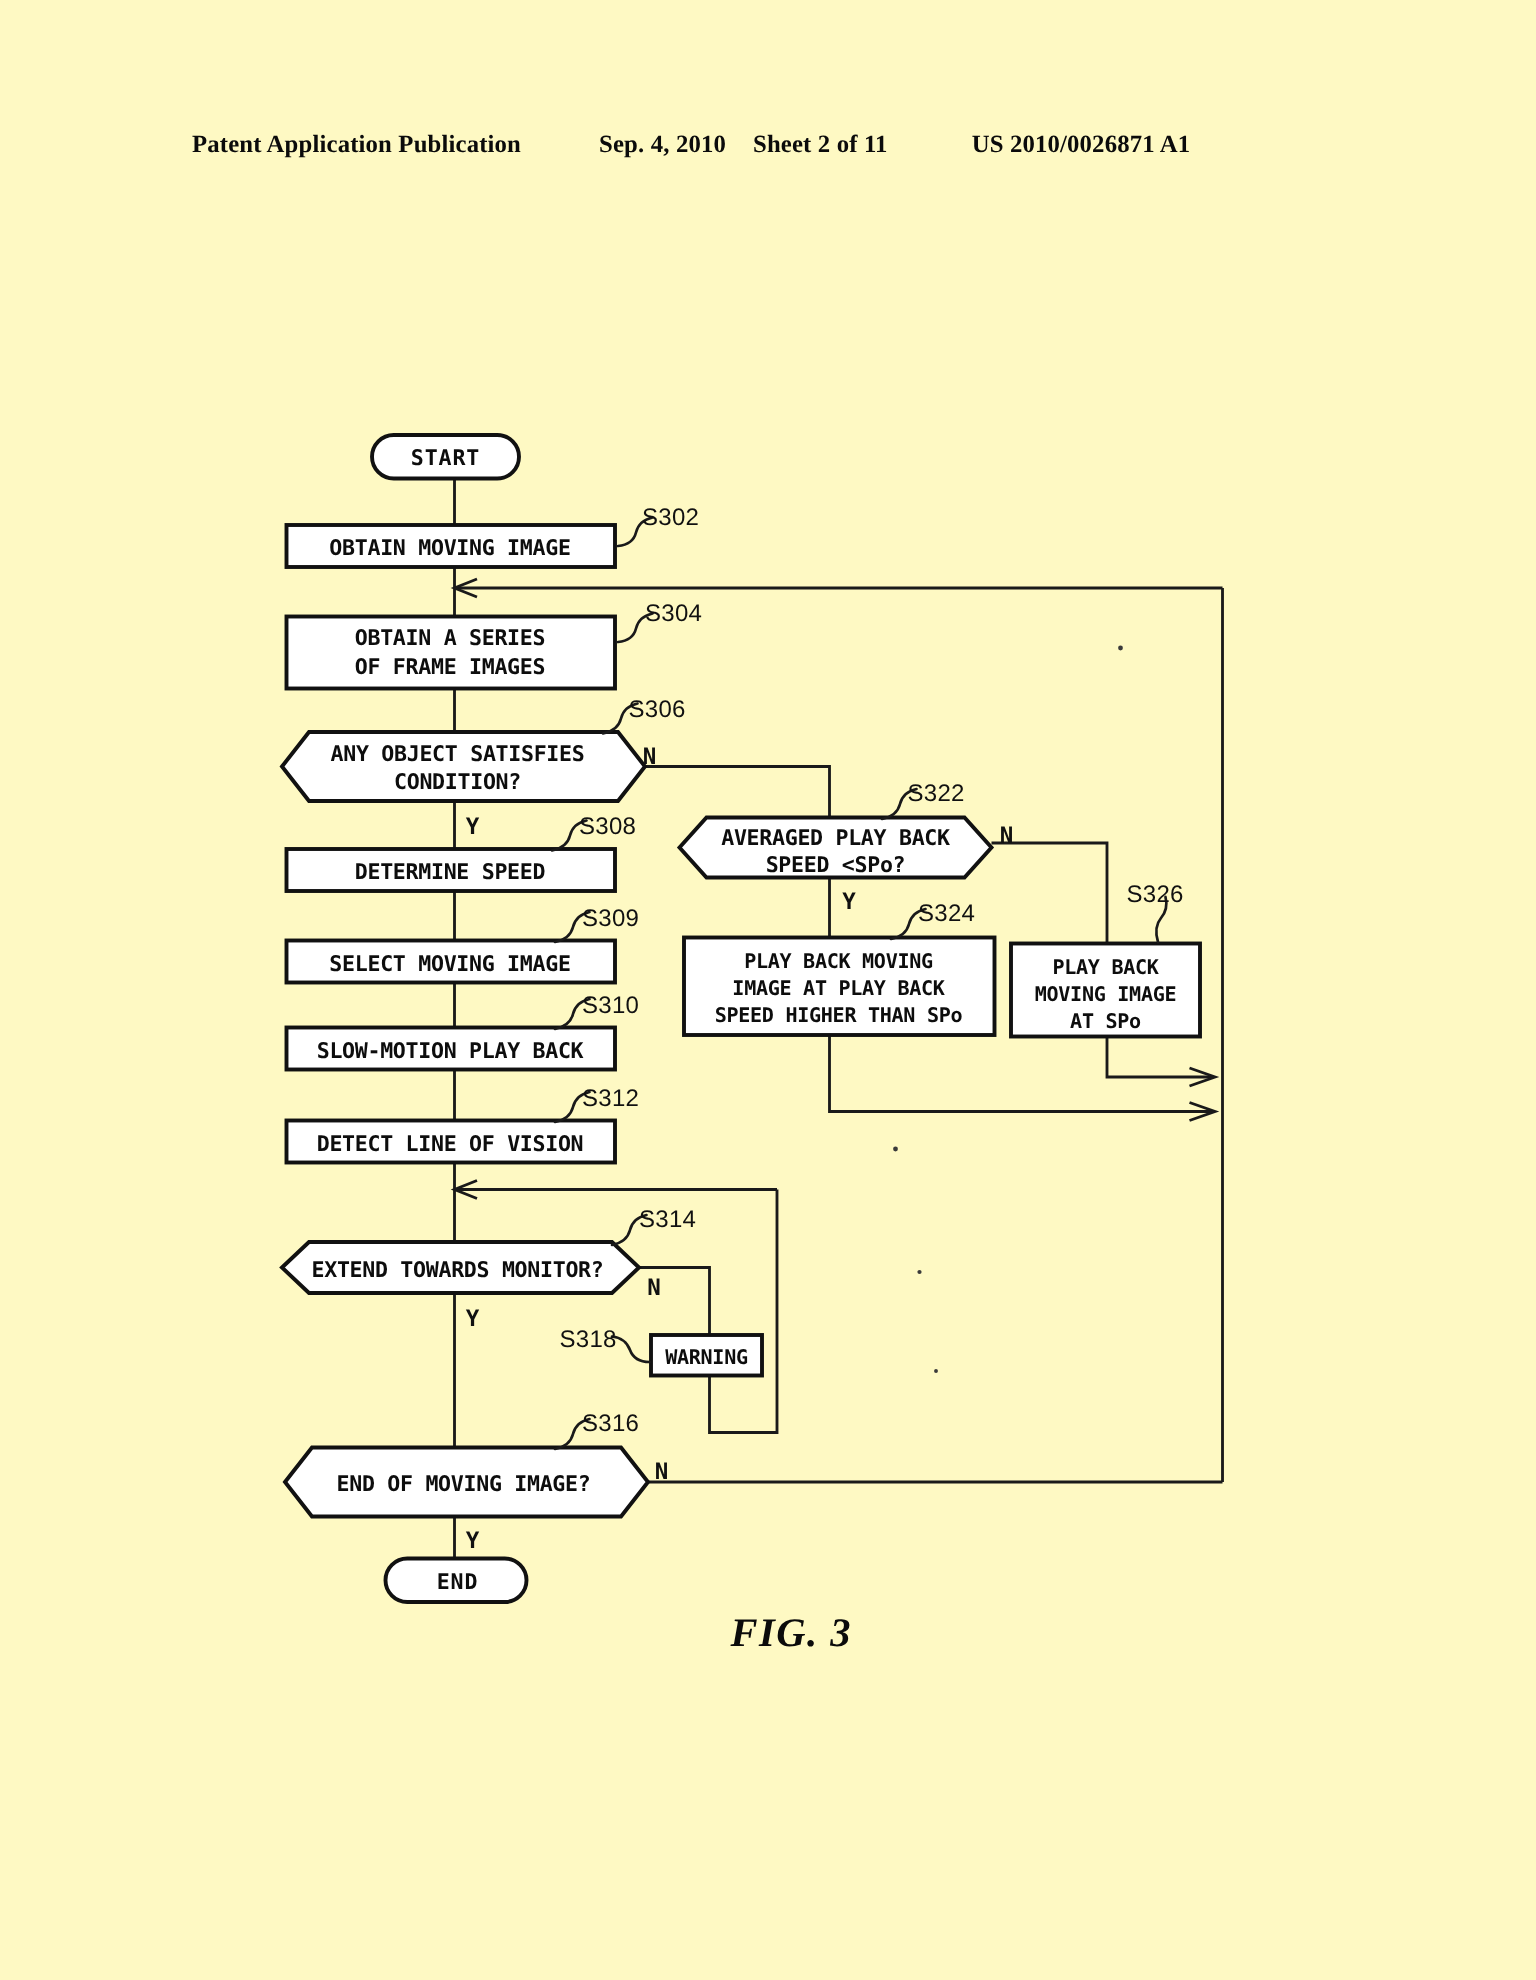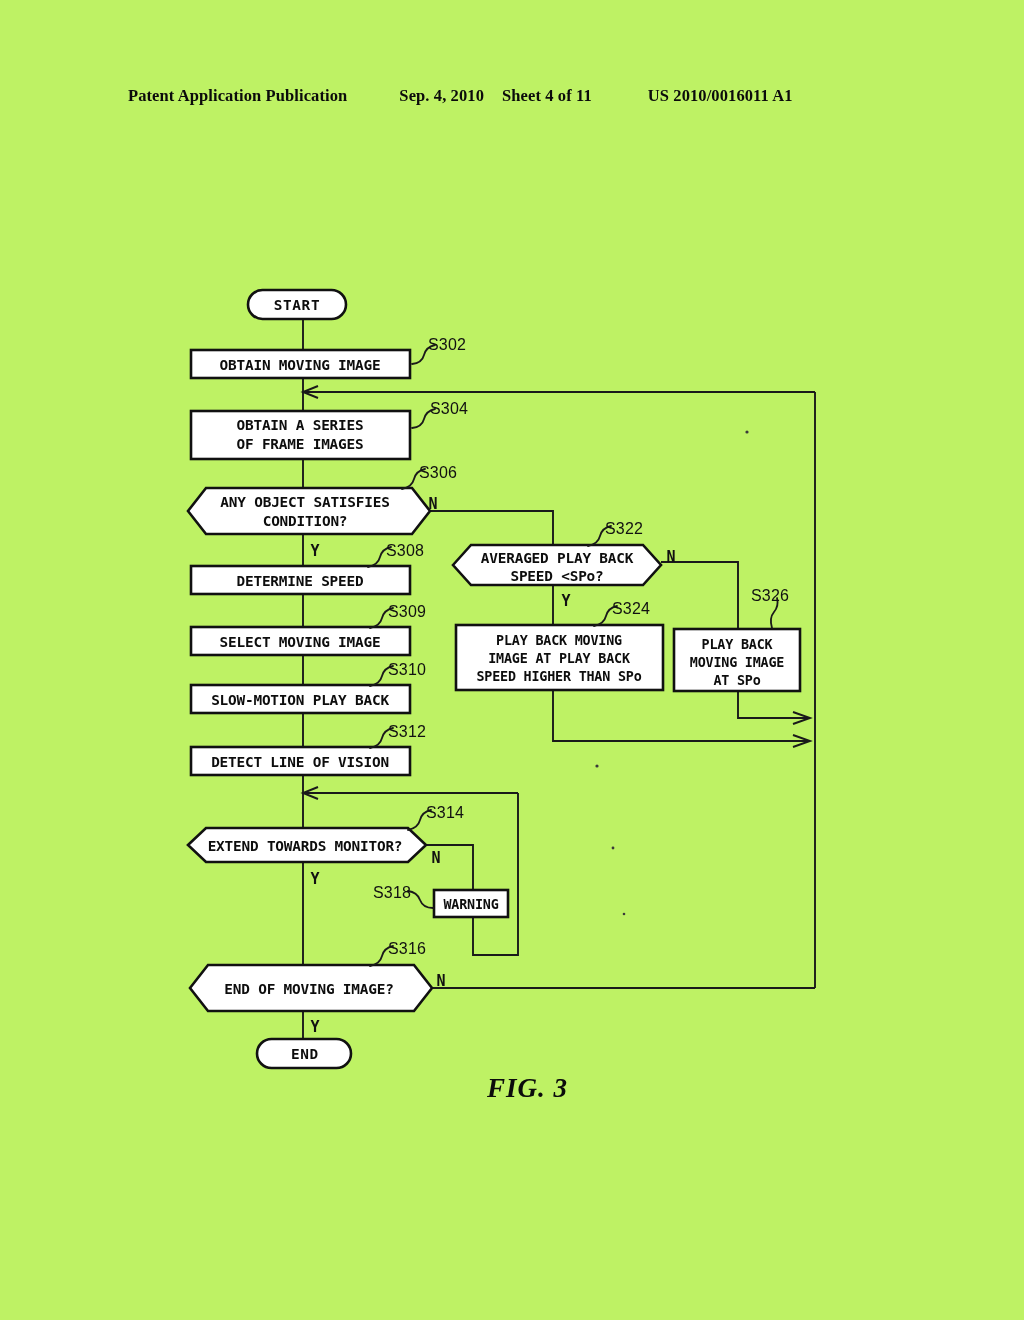--- a/index.html
+++ b/index.html
@@ -11,21 +11,21 @@
   body {
     width: 1024px;
     height: 1320px;
     position: relative;
     font-family: "Liberation Sans", sans-serif;
     overflow: hidden;
   }
   .page {
     position: absolute;
     inset: 0;
-    background: #bef264;
+    background: #fef9c3;
   }
   
   .header {
     position: absolute;
     top: 86px;
     left: 128px;
     width: 768px;
     height: 26px;
     display: flex;
     align-items: baseline;
@@ -128,22 +128,22 @@
   }
 </style>
 </head>
 <body>
 
 <div class="page">
 
   <div class="header">
     <span class="hdr-pub">Patent Application Publication</span>
     <span class="hdr-date">Sep. 4, 2010</span>
-    <span class="hdr-sheet">Sheet 4 of 11</span>
-    <span class="hdr-pat">US 2010/0016011 A1</span>
+    <span class="hdr-sheet">Sheet 2 of 11</span>
+    <span class="hdr-pat">US 2010/0026871 A1</span>
   </div>
 
   <div class="figure-wrap">
     <svg class="flow" viewBox="0 0 1024 1320" xmlns="http://www.w3.org/2000/svg">
 
       <path class="conn" d="M303,318 L303,350"></path>
 
       <path class="conn" d="M303,377 L303,411"></path>
 
       <path class="conn" d="M815,392 L303,392"></path>

